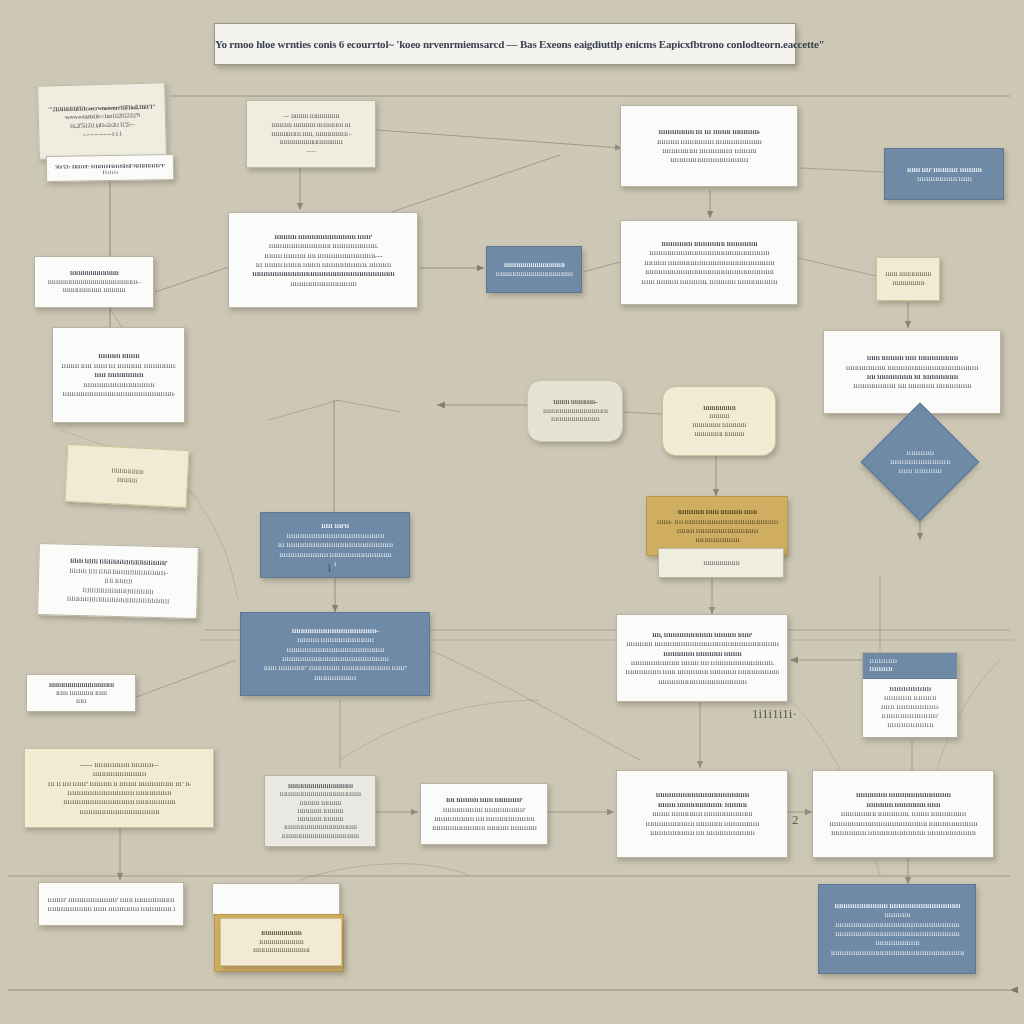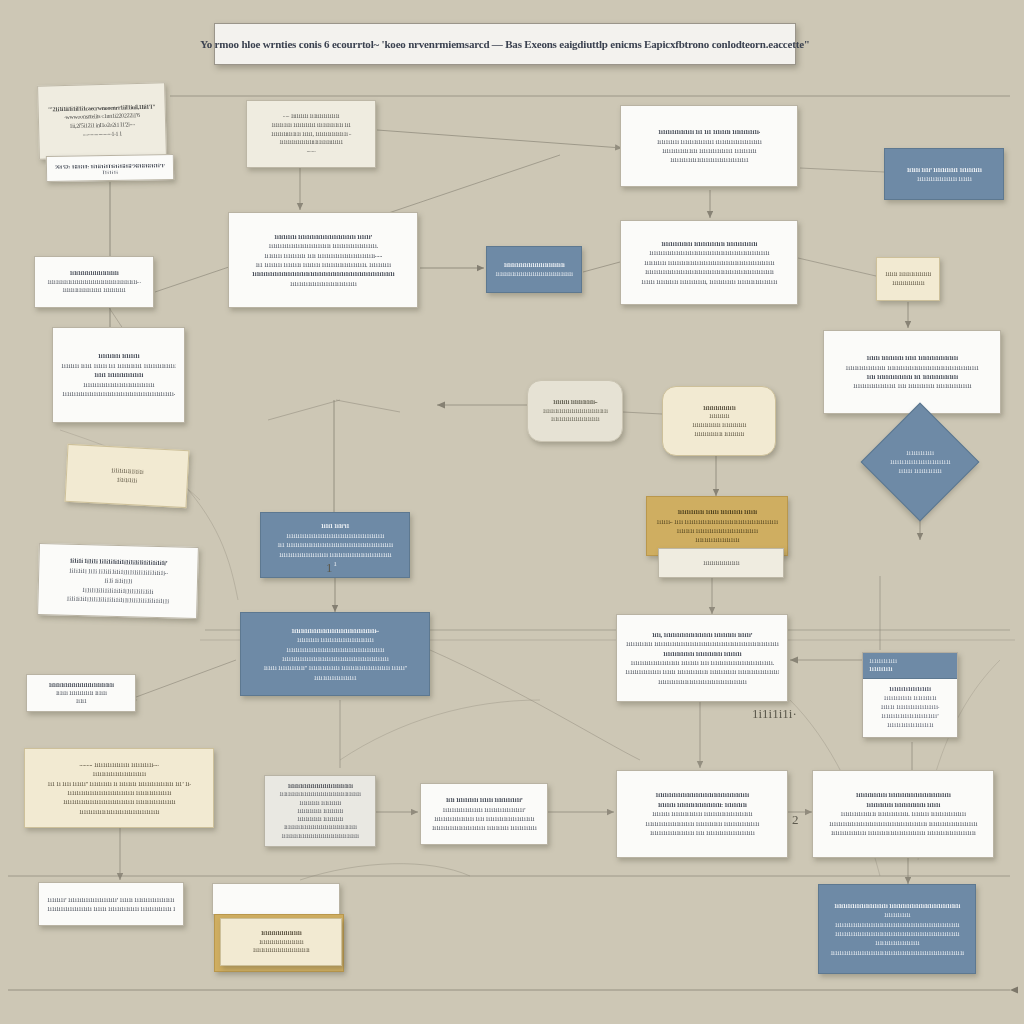--- a/index.html
+++ b/index.html
@@ -37,21 +37,21 @@
   .v-gold{background:#cfae61;border:1px solid #b9974c;color:#4a3d1b;}
   .v-grey{background:#e9e8e2;border:1px solid #b8b3a4;color:#4a4d55;}
   .v-ghost{background:#e6e2d4;border:1px solid #cac4b2;color:#585games;color:#585648;}
 
   .title-ln{font-weight:bold;}
 
   
   #banner{
     position:absolute;left:214px;top:23px;width:580px;height:40px;
     background:#f3f2ee;border:1px solid #9a958a;
-    display:flex;align-items:center;justify-content:center;
+    display:flex;align-items:center;justify-content:flex-start;
     box-shadow:2px 3px 6px rgba(90,85,70,.4);
     color:#3b4250;
   }
   #banner .ln{font-size:11px;font-weight:bold;letter-spacing:-0.2px;white-space:nowrap;}
 
   
   .shape-round{border-radius:14px;}
 
   
   .diamond{

